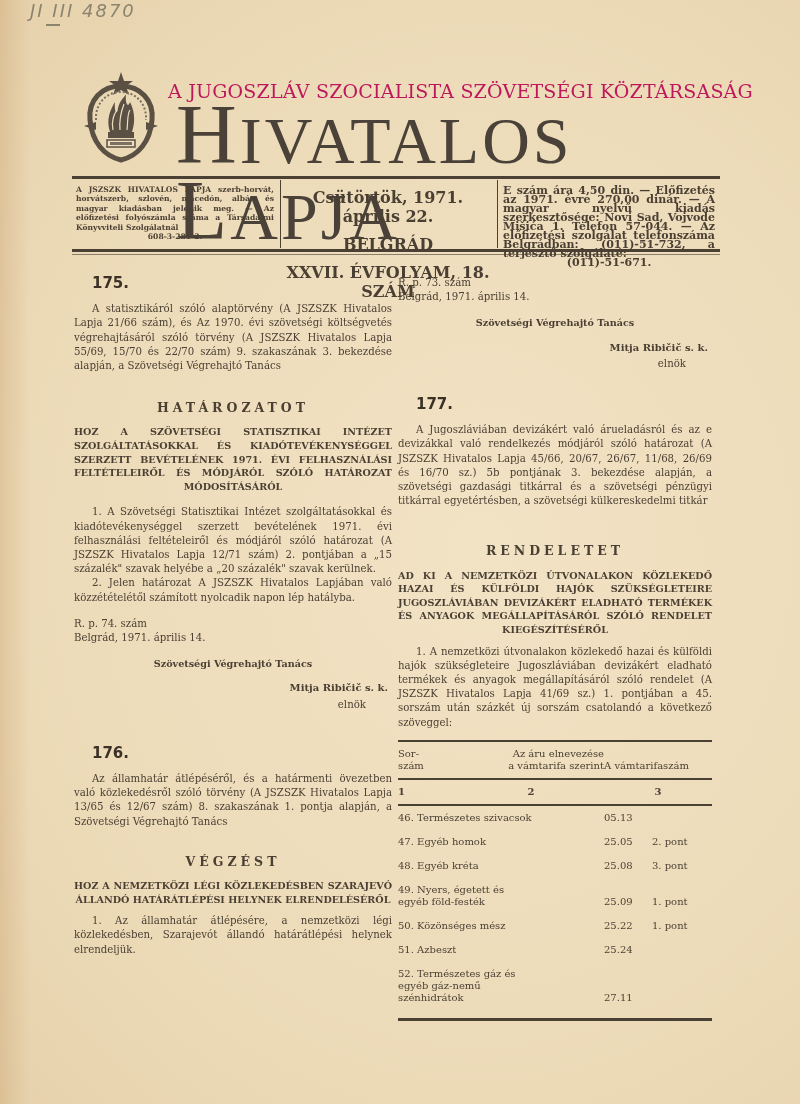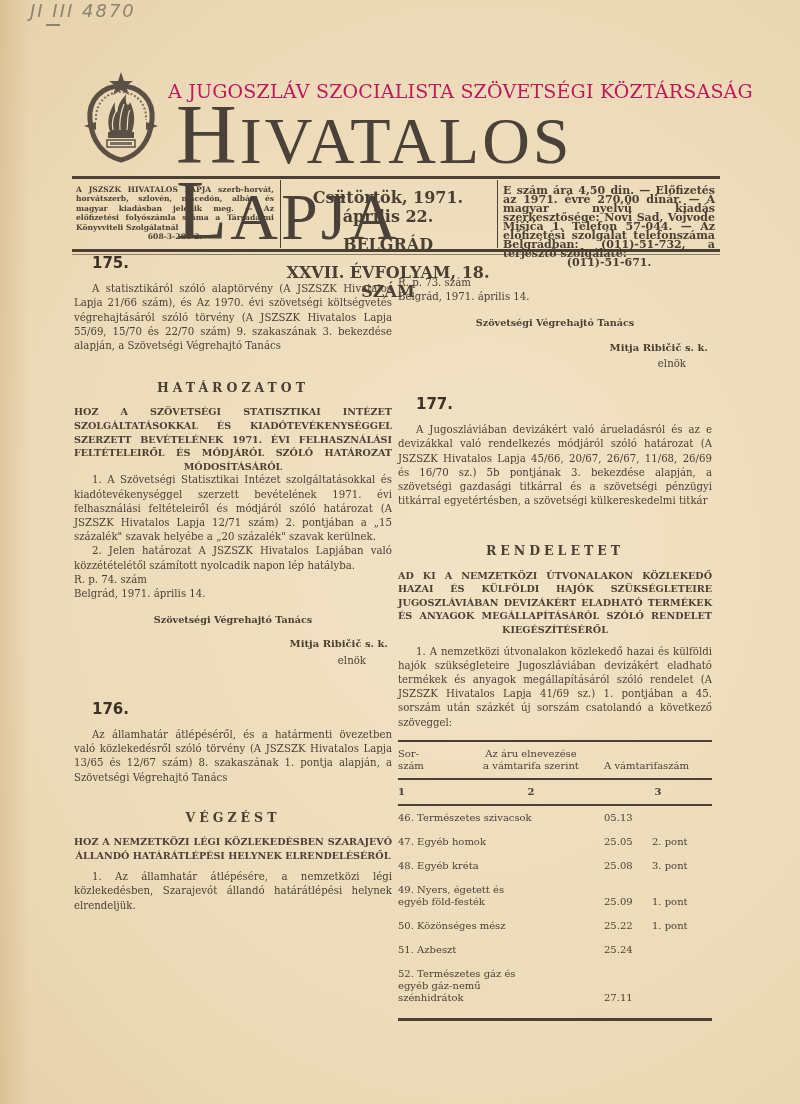--- a/index.html
+++ b/index.html
@@ -28,31 +28,31 @@
   .vsep1 { left:280px; top:180px; width:1px; height:68px; background:#4a4034; }
   .vsep2 { left:497px; top:180px; width:1px; height:68px; background:#4a4034; }
 
   .info-left { left:76px; top:185px; width:198px; font-size:7.6px; line-height:9.4px; font-weight:bold; text-align:justify; color:#4a3f33; }
   .info-left .center { display:block; text-align:center; }
   .info-mid { left:284px; top:188px; width:208px; text-align:center; font-weight:bold; font-size:16px; color:#4a3f33; }
   .info-mid div { margin-bottom:9px; }
   .info-right { left:503px; top:186px; width:212px; font-size:11px; line-height:9.0px; font-weight:bold; text-align:justify; color:#4a3f33; }
 
   .col { position:absolute; font-size:10.2px; line-height:14.2px; color:#4a3f33; }
-  .col-left { left:74px; top:256px; width:318px; }
+  .col-left { left:74px; top:276px; width:318px; }
   .col-right { left:398px; top:268px; width:314px; }
 
   .num { font-weight:bold; font-size:15px; margin:0 0 12px 18px; color:#3b3127; font-family:"DejaVu Sans", sans-serif; }
   p { margin:0; text-align:justify; }
   .indent { text-indent:18px; }
   .spaced { letter-spacing:4px; text-align:center; font-weight:bold; font-size:12.5px; margin:18px 0 10px 0; }
   .caps-title { text-align:center; font-weight:bold; font-size:9.6px; line-height:13.6px; text-align:justify; text-align-last:center; }
   .mt6 { }
   .mt8 { margin-top:8px; }
-  .mt12 { }
+  .mt12 { margin-top:12px; }
   .sign-body { text-align:center; font-weight:bold; font-size:9.6px; margin-top:12px; }
   .sign-name { text-align:right; font-weight:bold; font-size:10px; margin-top:10px; padding-right:4px; }
   .sign-role { text-align:right; padding-right:26px; margin-top:2px; }
 
   table.tariff { width:100%; border-collapse:collapse; font-size:10px; margin-top:10px; }
   table.tariff th { font-weight:normal; vertical-align:bottom; text-align:left; padding:6px 0 6px 0; line-height:12px; }
   table.tariff td { padding:6px 0; vertical-align:bottom; line-height:12px; }
   table.tariff tr.num-row td { padding:6px 0; font-weight:bold; }
   .hr-heavy { border-top:2px solid #4a4034; }
   .hr-heavy-b { border-bottom:2px solid #4a4034; }
@@ -134,21 +134,21 @@
   <p class="indent">A Jugoszláviában devizákért való árueladásról és az e devizákkal való rendelkezés módjáról szóló határozat (A JSZSZK Hivatalos Lapja 45/66, 20/67, 26/67, 11/68, 26/69 és 16/70 sz.) 5b pontjának 3. bekezdése alapján, a szövetségi gazdasági titkárral és a szövetségi pénzügyi titkárral egyetértésben, a szövetségi külkereskedelmi titkár</p>
   <div class="spaced" style="margin-top:36px">RENDELETET</div>
   <p class="caps-title">AD KI A NEMZETKÖZI ÚTVONALAKON KÖZLEKEDŐ HAZAI ÉS KÜLFÖLDI HAJÓK SZÜKSÉGLETEIRE JUGOSZLÁVIÁBAN DEVIZÁKÉRT ELADHATÓ TERMÉKEK ÉS ANYAGOK MEGÁLLAPÍTÁSÁRÓL SZÓLÓ RENDELET KIEGÉSZÍTÉSÉRŐL</p>
   <p class="indent mt8">1. A nemzetközi útvonalakon közlekedő hazai és külföldi hajók szükségleteire Jugoszláviában devizákért eladható termékek és anyagok megállapításáról szóló rendelet (A JSZSZK Hivatalos Lapja 41/69 sz.) 1. pontjában a 45. sorszám után százkét új sorszám csatolandó a következő szöveggel:</p>
 
   <table class="tariff">
     <thead>
       <tr class="hr-heavy">
         <th style="width:60px;white-space:pre-line">Sor-
 szám</th>
-        <th style="text-align:center">
+        <th style="text-align:right">
           <span>Az áru elnevezése</span><br>
           <span>a vámtarifa szerint</span>
         </th>
         <th colspan="2">A vámtarifaszám</th>
       </tr>
       <tr class="num-row hr-heavy hr-heavy-b">
         <td>1</td>
         <td style="text-align:center">2</td>
         <td colspan="2" style="text-align:center">3</td>
       </tr>

